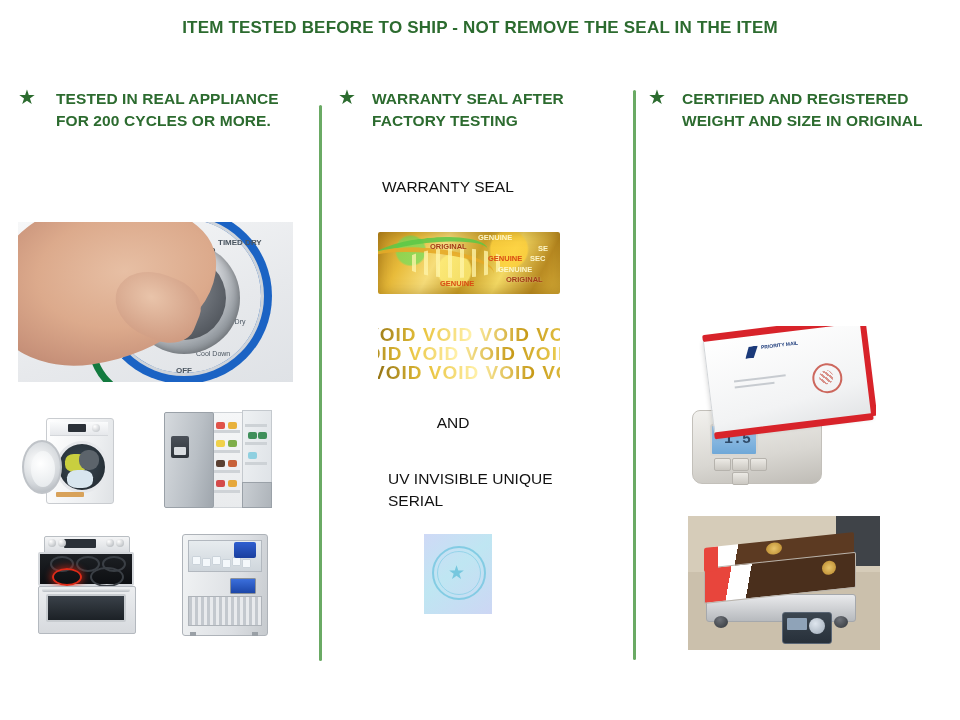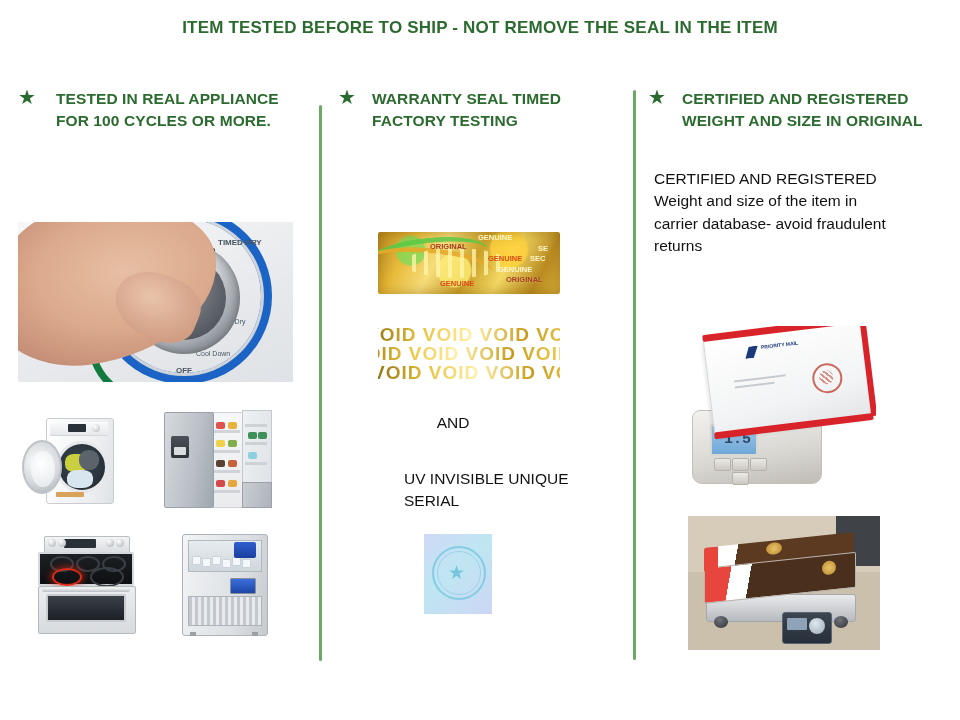--- a/index.html
+++ b/index.html
@@ -257,21 +257,21 @@
 <body>
 
 <div class="title">ITEM TESTED BEFORE TO SHIP - NOT REMOVE THE SEAL IN THE ITEM</div>
 
 <div class="divider" id="div1"></div>
 <div class="divider" id="div2"></div>
 
 <div class="col" id="col1">
   <div class="head-row">
     <span class="star">★</span>
-    <span class="head-txt">TESTED IN REAL APPLIANCE FOR 100 CYCLES OR MORE.</span>
+    <span class="head-txt">TESTED IN REAL APPLIANCE FOR 200 CYCLES OR MORE.</span>
   </div>
 </div>
 
 <div class="photo" id="dryer">
   <div class="plate"></div>
   <div class="ring"></div>
   <div class="ring2"></div>
   <div class="greenarc"></div>
   <div class="lbl" style="left:200px;top:16px;">TIMED DRY</div>
   <div class="num" style="left:172px;top:12px;">70</div>
@@ -366,22 +366,23 @@
   <div class="blue"></div>
   <div class="lcd"></div>
   <div class="vent"></div>
   <div class="foot" style="left:12px;"></div>
   <div class="foot" style="left:74px;"></div>
 </div>
 
 <div class="col" id="col2">
   <div class="head-row">
     <span class="star">★</span>
-    <span class="head-txt">WARRANTY SEAL TIMED FACTORY TESTING</span>
-  </div>
+    <span class="head-txt">WARRANTY SEAL AFTER FACTORY TESTING</span>
+  </div>
+  <div class="body-txt" style="margin-top:44px;margin-left:44px;">WARRANTY SEAL</div>
 </div>
 
 <div class="photo" id="holo">
   <div class="wave"></div>
   <div class="wave2"></div>
   <div class="rings"></div>
   <div class="w pale" style="left:100px;top:1px;">GENUINE</div>
   <div class="w or" style="left:52px;top:10px;">ORIGINAL</div>
   <div class="w pale" style="left:160px;top:12px;">SE</div>
   <div class="w gn" style="left:110px;top:22px;">GENUINE</div>
@@ -391,34 +392,33 @@
   <div class="w gn" style="left:62px;top:47px;">GENUINE</div>
 </div>
 
 <div class="photo" id="void">
   <div class="row" style="top:2px;">VOID VOID VOID VOID VOID</div>
   <div class="row" style="top:21px;left:-26px;">VOID VOID VOID VOID VOID</div>
   <div class="row" style="top:40px;left:-6px;">VOID VOID VOID VOID VOID</div>
 </div>
 
 <div class="body-txt" style="position:absolute;left:338px;top:412px;width:230px;text-align:center;">AND</div>
-<div class="body-txt" style="position:absolute;left:404px;top:468px;width:180px;">UV INVISIBLE UNIQUE SERIAL</div>
+<div class="body-txt" style="position:absolute;left:388px;top:468px;width:180px;">UV INVISIBLE UNIQUE SERIAL</div>
 
 <div class="photo" id="uv">
   <div class="circ"></div>
   <div class="circ2"></div>
   <div class="star5">★</div>
 </div>
 
 <div class="col" id="col3">
   <div class="head-row">
     <span class="star">★</span>
     <span class="head-txt">CERTIFIED AND REGISTERED WEIGHT AND SIZE IN ORIGINAL</span>
   </div>
-  <div class="body-txt" style="margin-top:36px;margin-left:6px;width:240px;">CERTIFIED AND REGISTERED Weight and size of the item in carrier database- avoid fraudulent returns</div>
 </div>
 
 <div class="photo" id="scale1">
   <div class="base"></div>
   <div class="lcd">
       <b>1.5</b>
     </div>
   <div class="btn" style="left:28px;top:132px;"></div>
   <div class="btn" style="left:46px;top:132px;"></div>
   <div class="btn" style="left:64px;top:132px;"></div>

